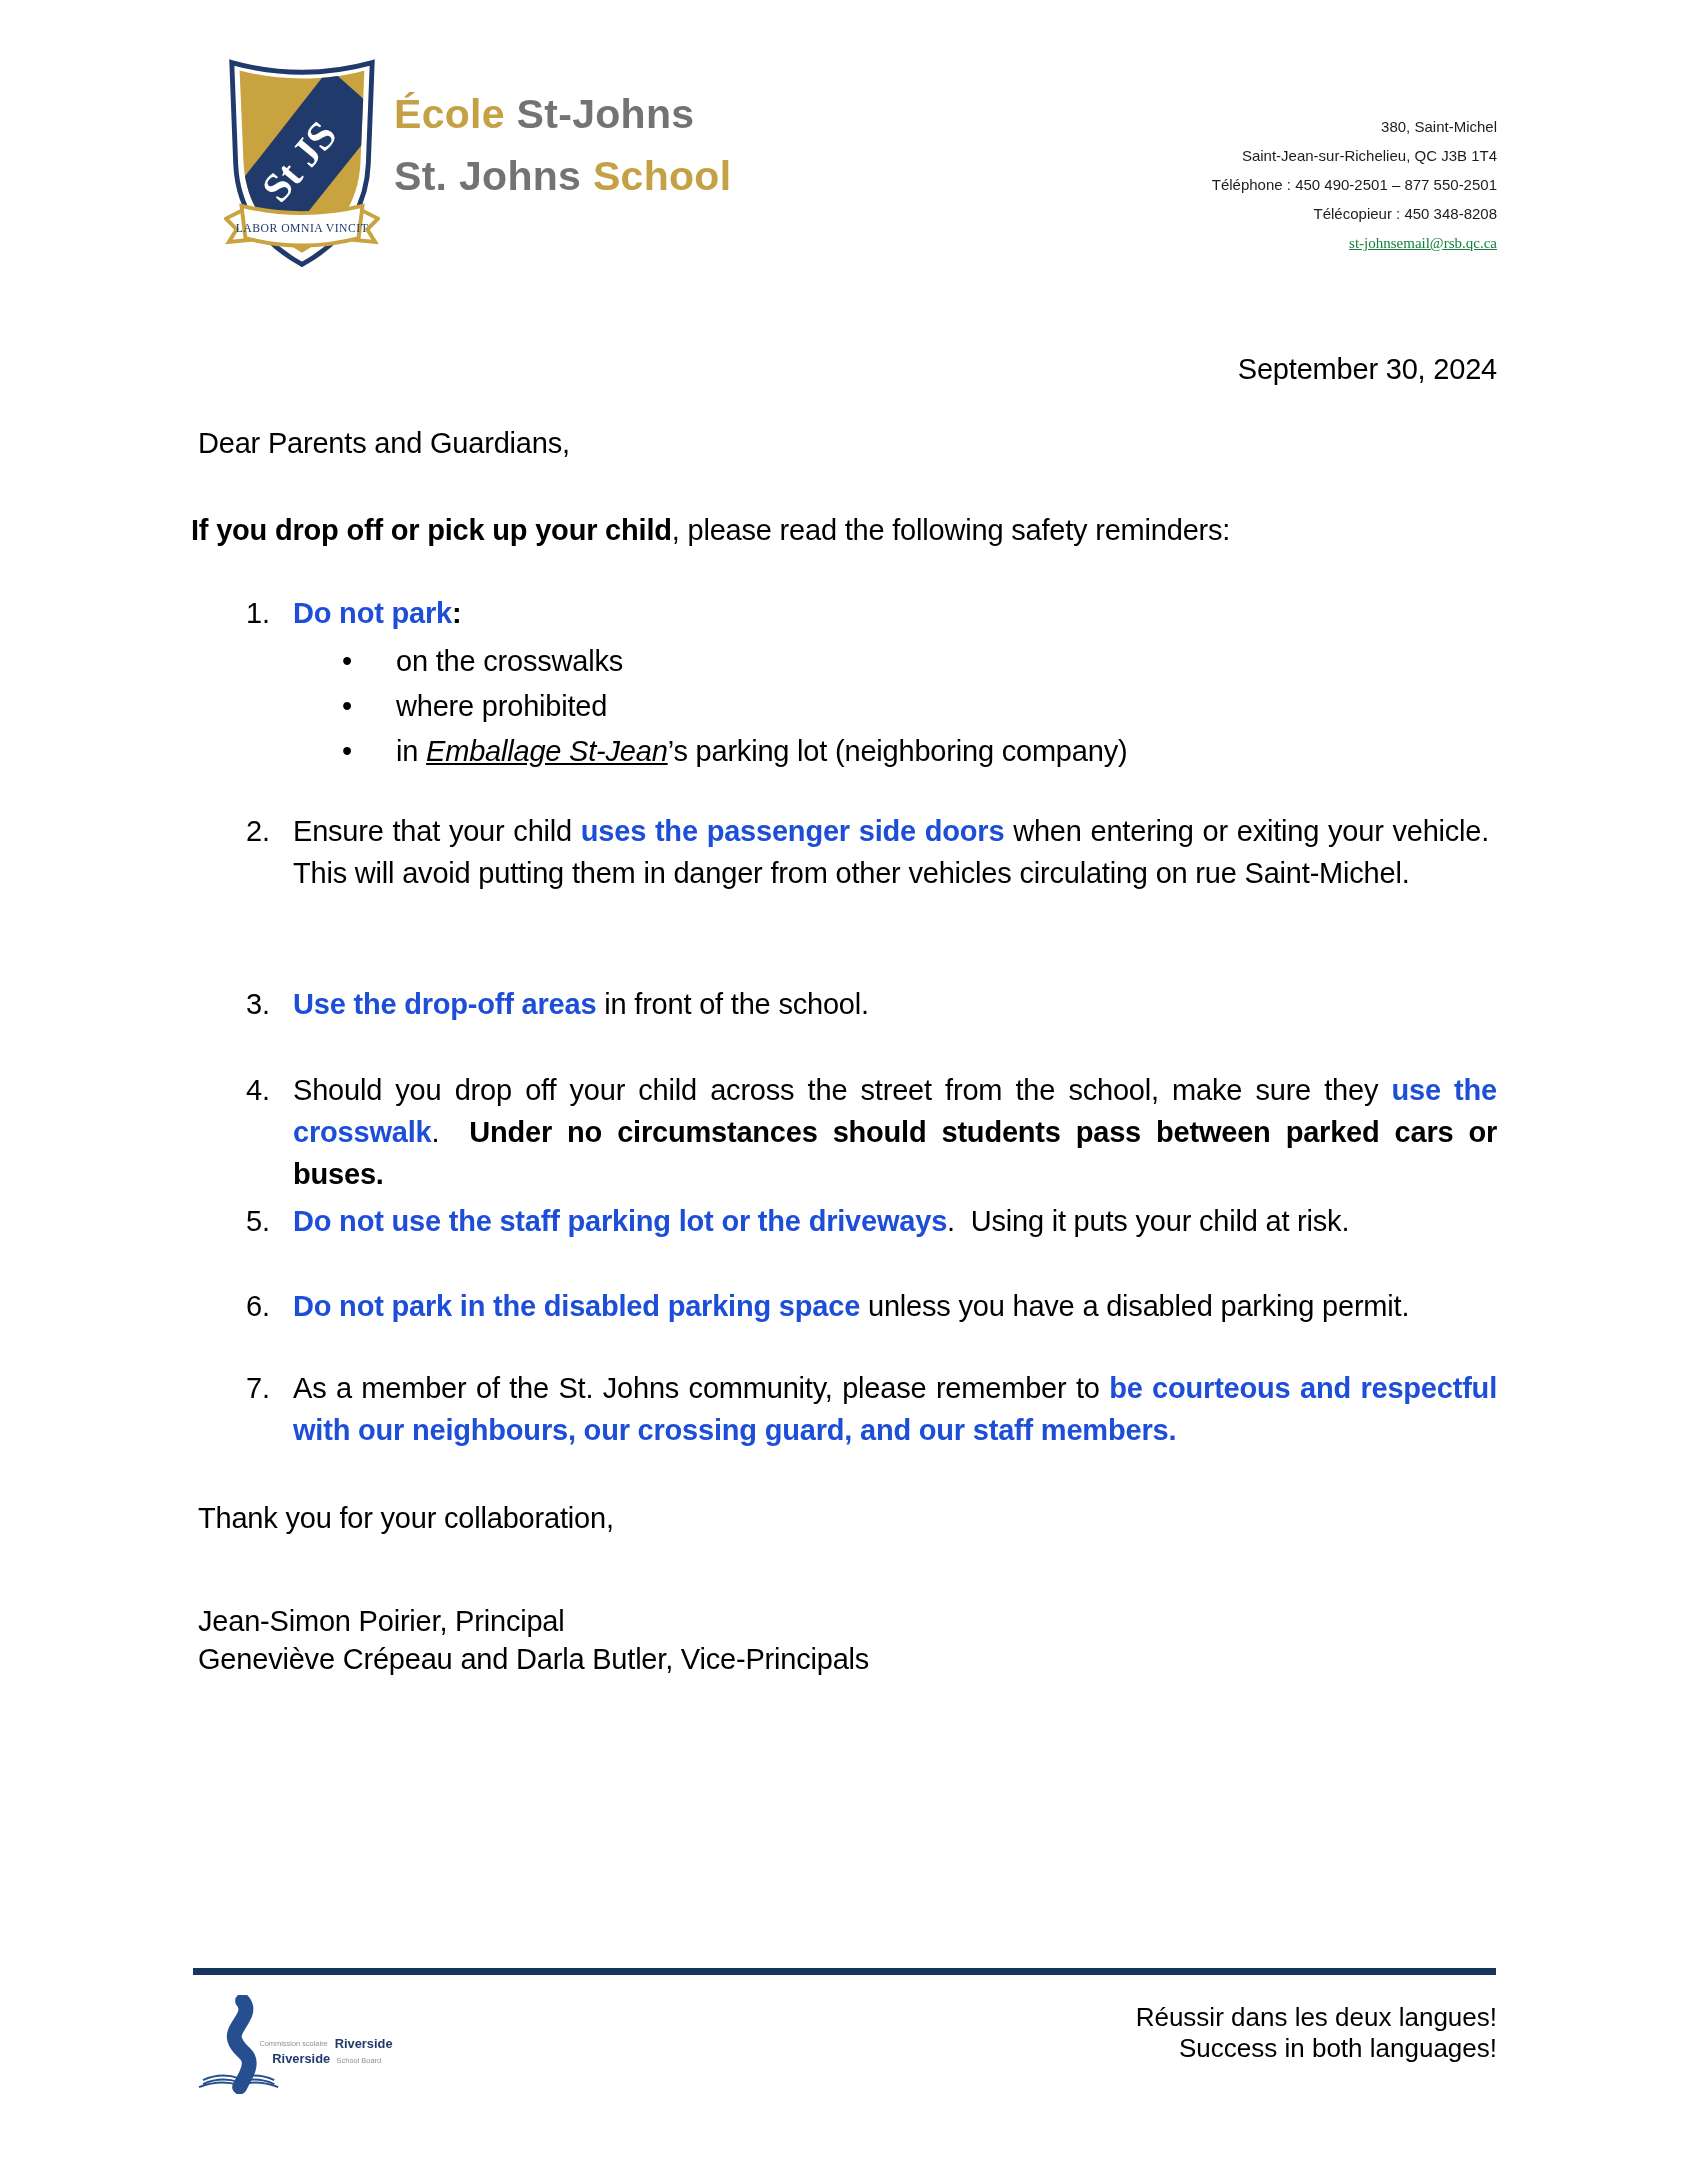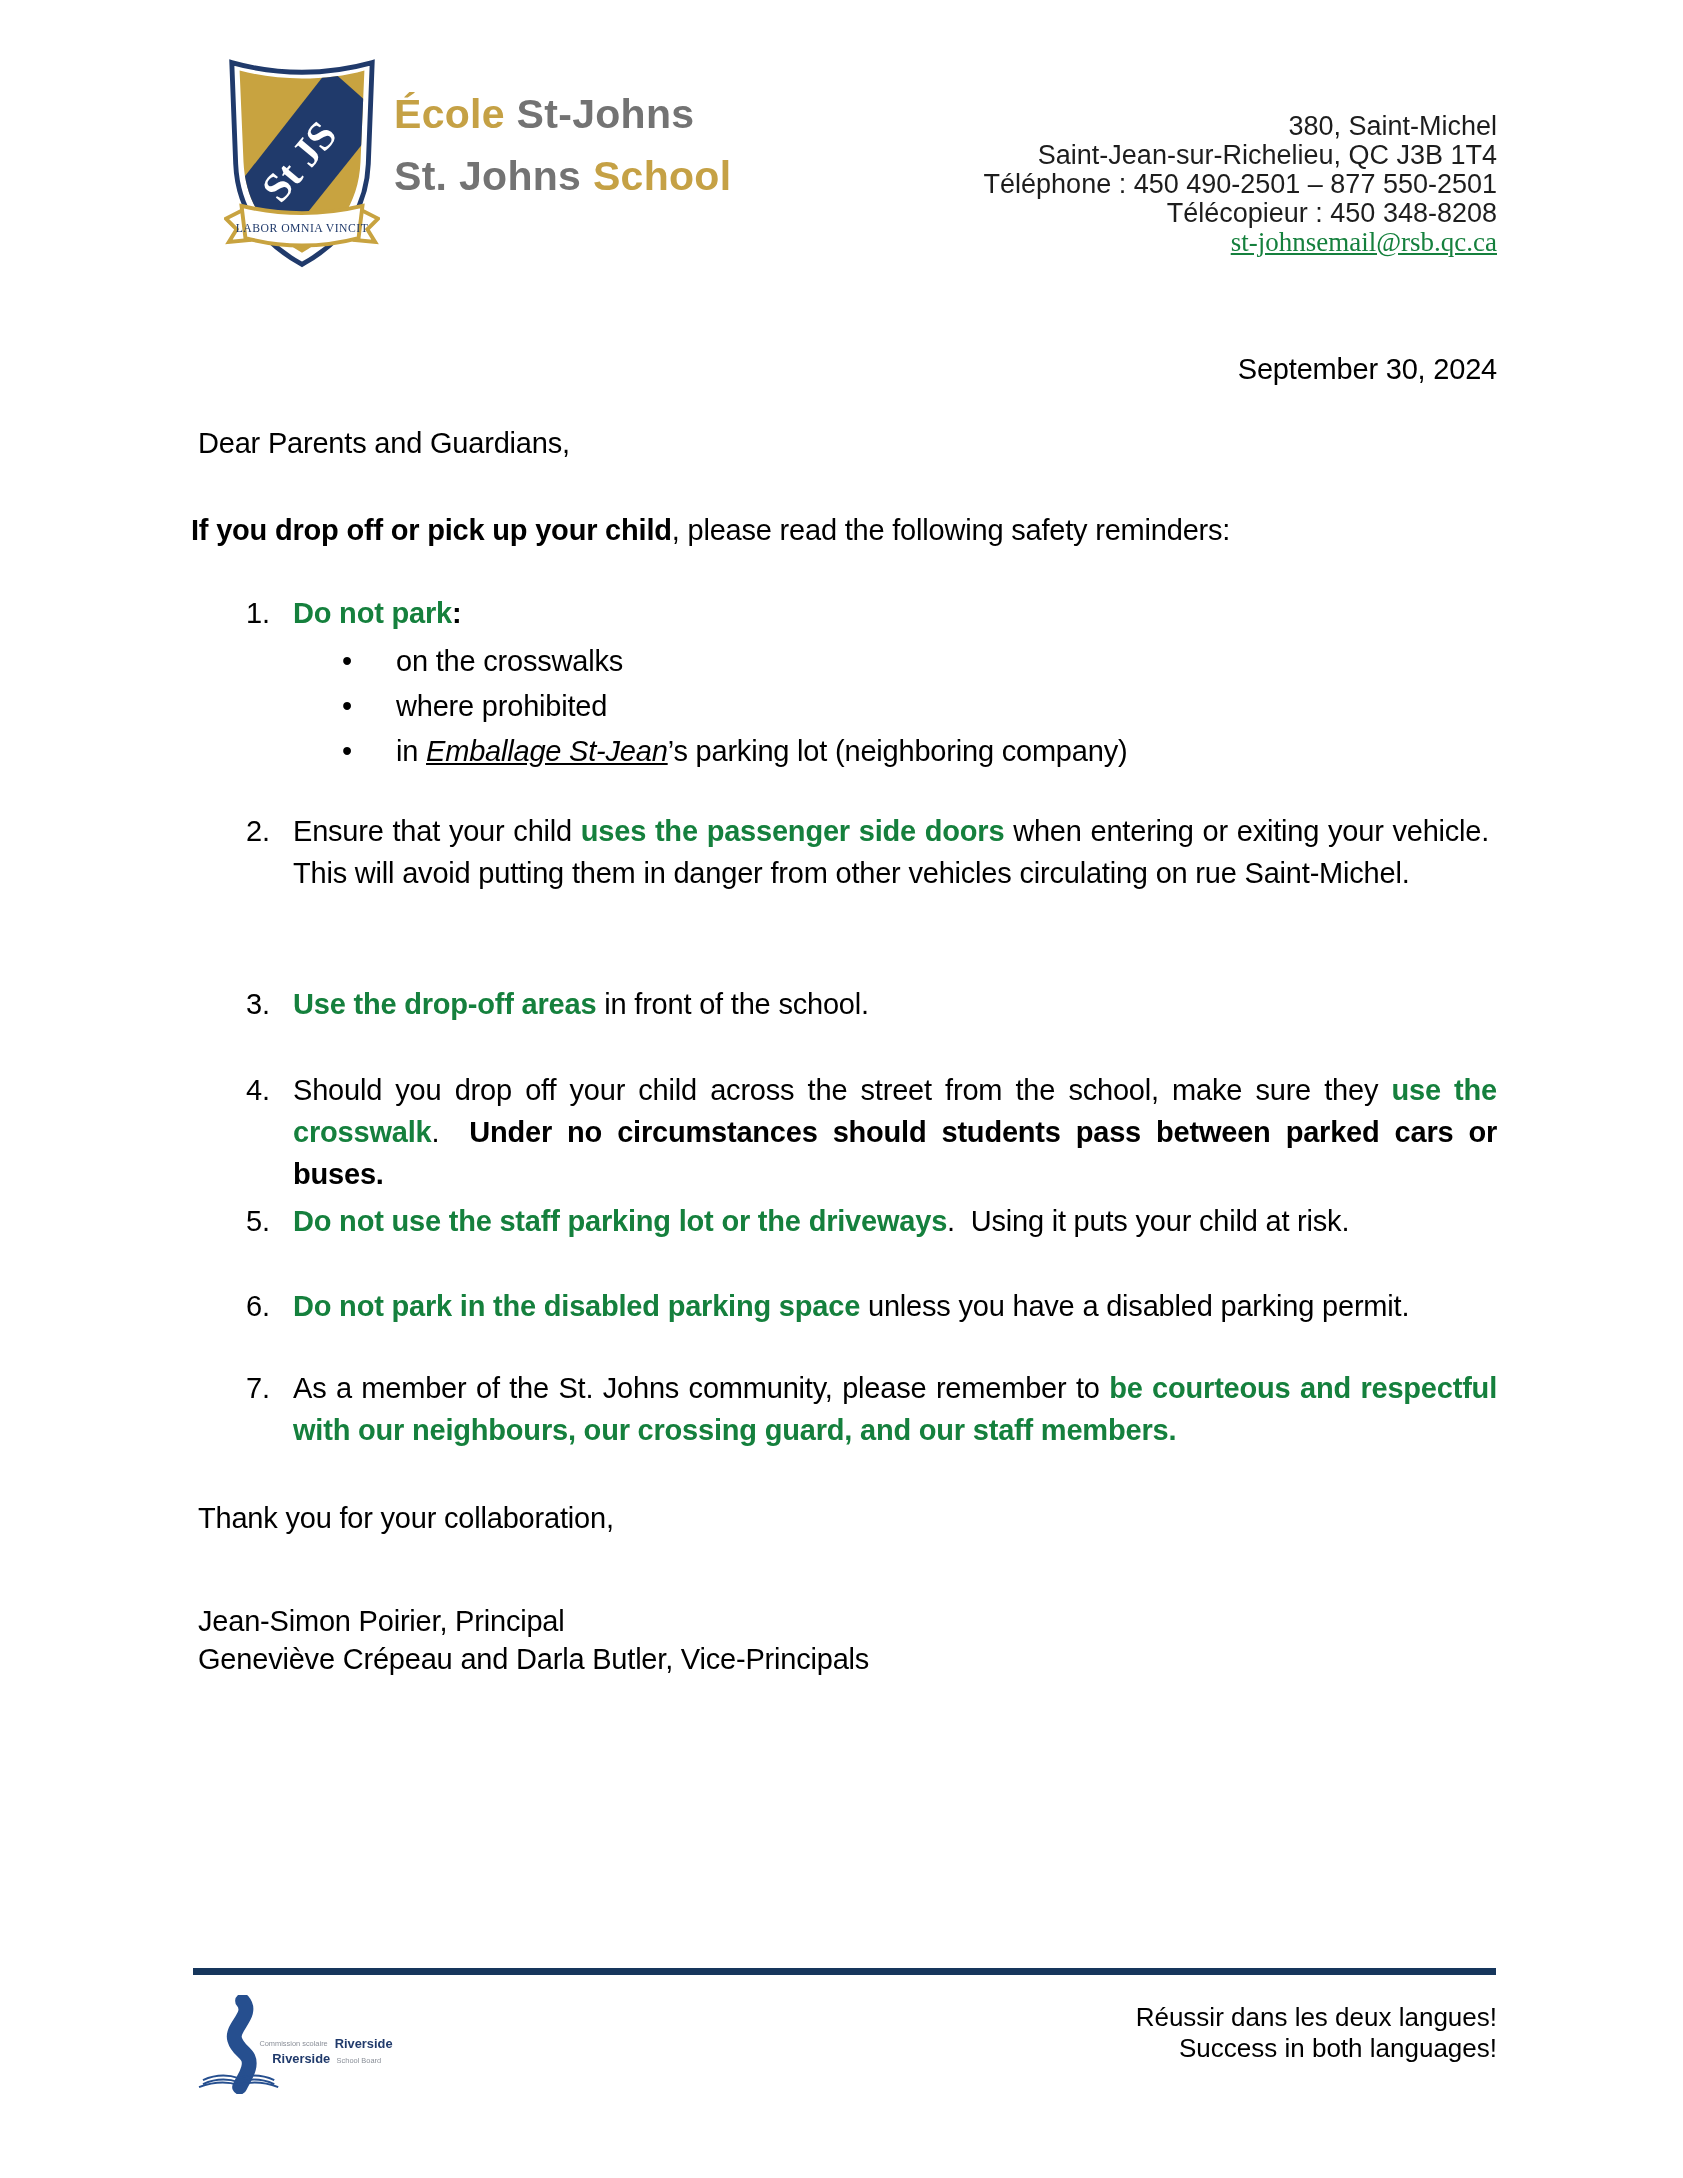--- a/index.html
+++ b/index.html
@@ -4,27 +4,27 @@
 <style>
   html,body{margin:0;padding:0;}
   body{
     width:1683px;height:2178px;position:relative;background:#ffffff;
     font-family:"Liberation Sans",sans-serif;color:#000;overflow:hidden;
   }
   .abs{position:absolute;}
   .bt{font-size:29px;line-height:42px;letter-spacing:-0.2px;}
   .b{font-weight:700;}
   .i{font-style:italic;text-decoration:underline;}
-  .blue{color:#15803d;font-weight:700;}
+  .blue{color:#1d4ed8;font-weight:700;}
   
   .crest{left:224px;top:54px;width:156px;height:220px;}
   .school-name{left:394px;top:83px;font-weight:700;font-size:41px;line-height:62px;letter-spacing:0.3px;white-space:nowrap;}
   .gold{color:#C5A145;}
   .navy{color:#737373;}
-  .address{right:186px;top:112px;text-align:right;font-size:27px;line-height:29px;color:#1d1d1d;}
+  .address{right:186px;top:112px;text-align:right;font-size:15px;line-height:29px;color:#1d1d1d;}
   .address a{color:#15803d;text-decoration:underline;font-family:Liberation Serif, serif;}
   
   .date{right:186px;top:348px;text-align:center;}
   .salutation{left:198px;top:422px;}
   .intro{left:191px;top:509px;right:186px;}
   .item{left:198px;right:186px;}
   .num{position:absolute;left:48px;top:0;}
   .itext{margin-left:95px;text-align:justify;}
   .bullets{margin-left:144px;margin-top:5px;line-height:45px;}
   .bdot{display:inline-block;width:54px;}

